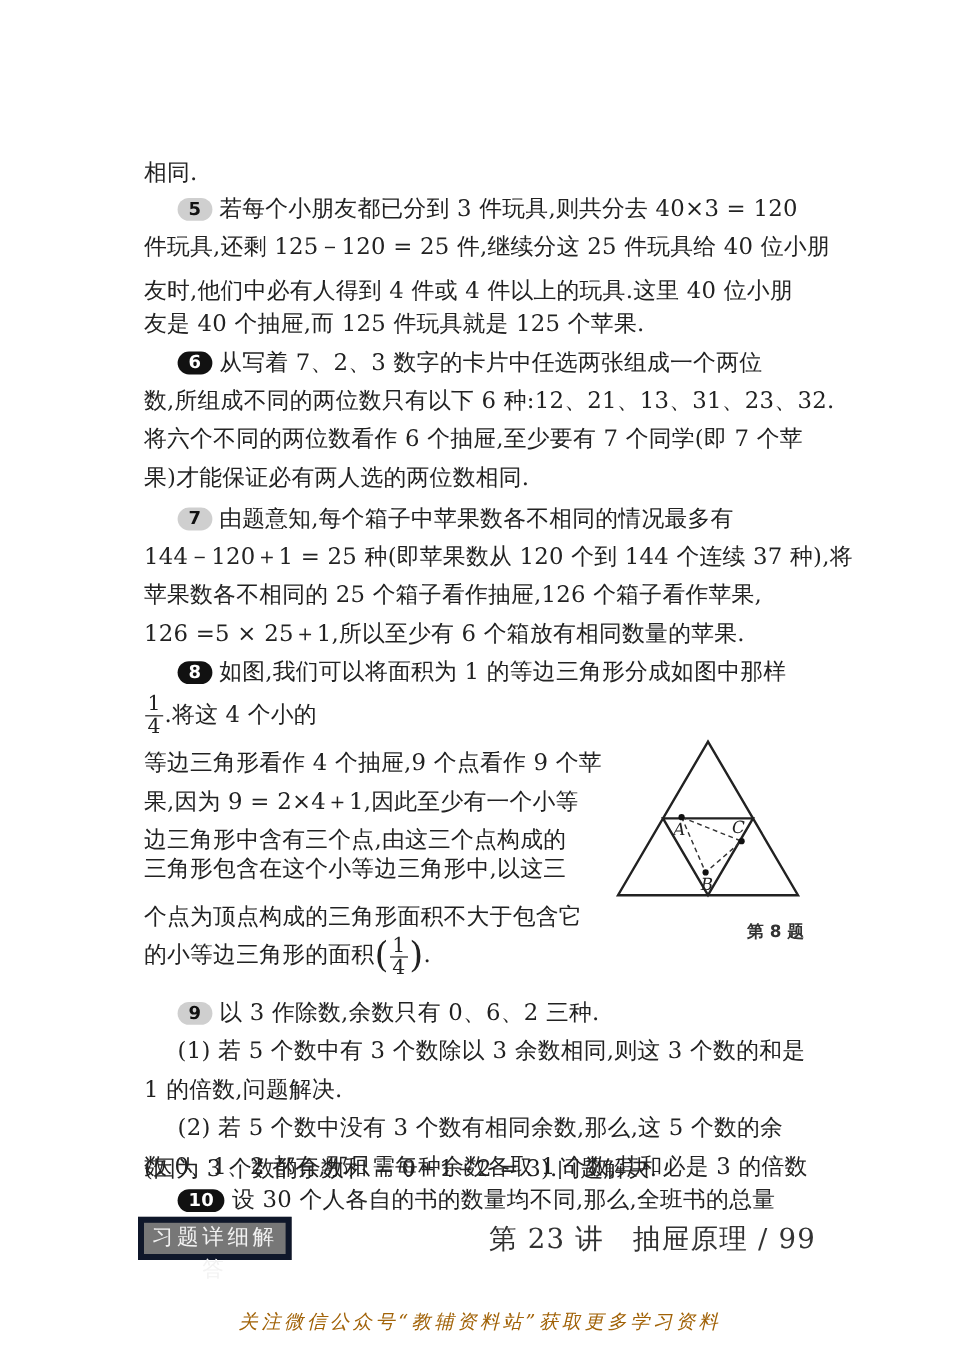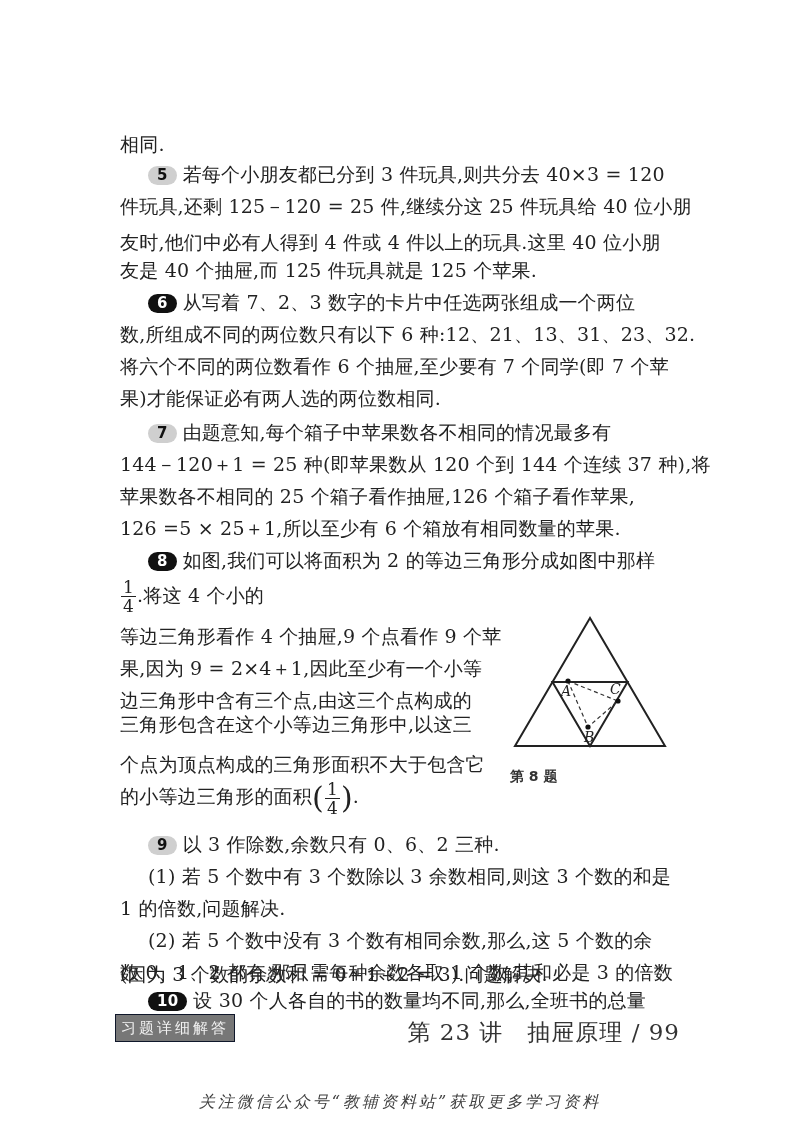--- a/index.html
+++ b/index.html
@@ -11,26 +11,26 @@
   .badge { display: inline-block; font-family: "DejaVu Sans", "Liberation Sans", sans-serif; font-weight: bold;
            font-size: 15px; line-height: 19px; height: 19px; padding: 0 9px; border-radius: 10px;
            margin-right: 6px; vertical-align: 1px; text-align: center; }
   .badge.gray { background: #cfcfcf; color: #111; }
   .badge.black { background: #111; color: #fff; }
   .frac { display: inline-block; vertical-align: middle; text-align: center; font-size: 17px; line-height: 18px; margin: 0 1px; }
   .frac .num { display: block; border-bottom: 1px solid #222; padding: 0 2px; }
   .frac .den { display: block; padding: 0 2px; }
   .paren { font-size: 30px; vertical-align: middle; font-weight: 200; }
   .figure { position: absolute; left: 510px; top: 608px; width: 160px; height: 180px; }
-  .fig-caption { position: absolute; left: 0; width: 100%; top: 160px; text-align: left; font-family: "DejaVu Sans", "Liberation Sans", sans-serif;
+  .fig-caption { position: absolute; left: 0; width: 100%; top: 160px; text-align: right; font-family: "DejaVu Sans", "Liberation Sans", sans-serif;
                  font-weight: bold; font-size: 14px; color: #333; }
   .footer-label { position: absolute; left: 115px; top: 1014px; width: 118px; height: 26px; background: #777;
-                  color: #f2f2f2; font-size: 15px; line-height: 26px; text-align: center; letter-spacing: 3px; border: 1px solid #0f172a; }
+                  color: #f2f2f2; font-size: 18px; line-height: 26px; text-align: center; letter-spacing: 3px; border: 5px solid #0f172a; }
   .footer-right { position: absolute; right: 120px; top: 1017px; font-size: 23px; color: #333; letter-spacing: 1px; }
-  .watermark { position: absolute; left: 0; width: 800px; top: 1092px; text-align: center; font-size: 16px; color: #404040;
+  .watermark { position: absolute; left: 0; width: 800px; top: 1092px; text-align: center; font-size: 16px; color: #a16207;
                font-style: italic; letter-spacing: 3px; }
 </style>
 </head>
 <body>
 
 <div class="page">
   <div class="line" style="top:132px">相同.</div>
 
   <div class="line indent" style="top:162px">
     <span class="badge gray">5</span><span>若每个小朋友都已分到 3 件玩具,则共分去 40×3 = 120</span>
@@ -47,21 +47,21 @@
   <div class="line" style="top:386px">果)才能保证必有两人选的两位数相同.</div>
 
   <div class="line indent" style="top:420px">
     <span class="badge gray">7</span><span>由题意知,每个箱子中苹果数各不相同的情况最多有</span>
   </div>
   <div class="line" style="top:452px">144－120＋1 = 25 种(即苹果数从 120 个到 144 个连续 37 种),将</div>
   <div class="line" style="top:484px">苹果数各不相同的 25 个箱子看作抽屉,126 个箱子看作苹果,</div>
   <div class="line" style="top:516px">126 =5 × 25＋1,所以至少有 6 个箱放有相同数量的苹果.</div>
 
   <div class="line indent" style="top:548px">
-    <span class="badge black">8</span><span>如图,我们可以将面积为 2 的等边三角形分成如图中那样</span>
+    <span class="badge black">8</span><span>如图,我们可以将面积为 1 的等边三角形分成如图中那样</span>
   </div>
   <div class="line" style="top:578px">
     <span class="frac"><span class="num">1</span><span class="den">4</span></span><span>.将这 4 个小的</span>
   </div>
   <div class="line" style="top:624px">等边三角形看作 4 个抽屉,9 个点看作 9 个苹</div>
   <div class="line" style="top:656px">果,因为 9 = 2×4＋1,因此至少有一个小等</div>
   <div class="line" style="top:688px">边三角形中含有三个点,由这三个点构成的</div>
   <div class="line" style="top:712px">三角形包含在这个小等边三角形中,以这三</div>
   <div class="line" style="top:752px">个点为顶点构成的三角形面积不大于包含它</div>
   <div class="line" style="top:768px; line-height:56px">

